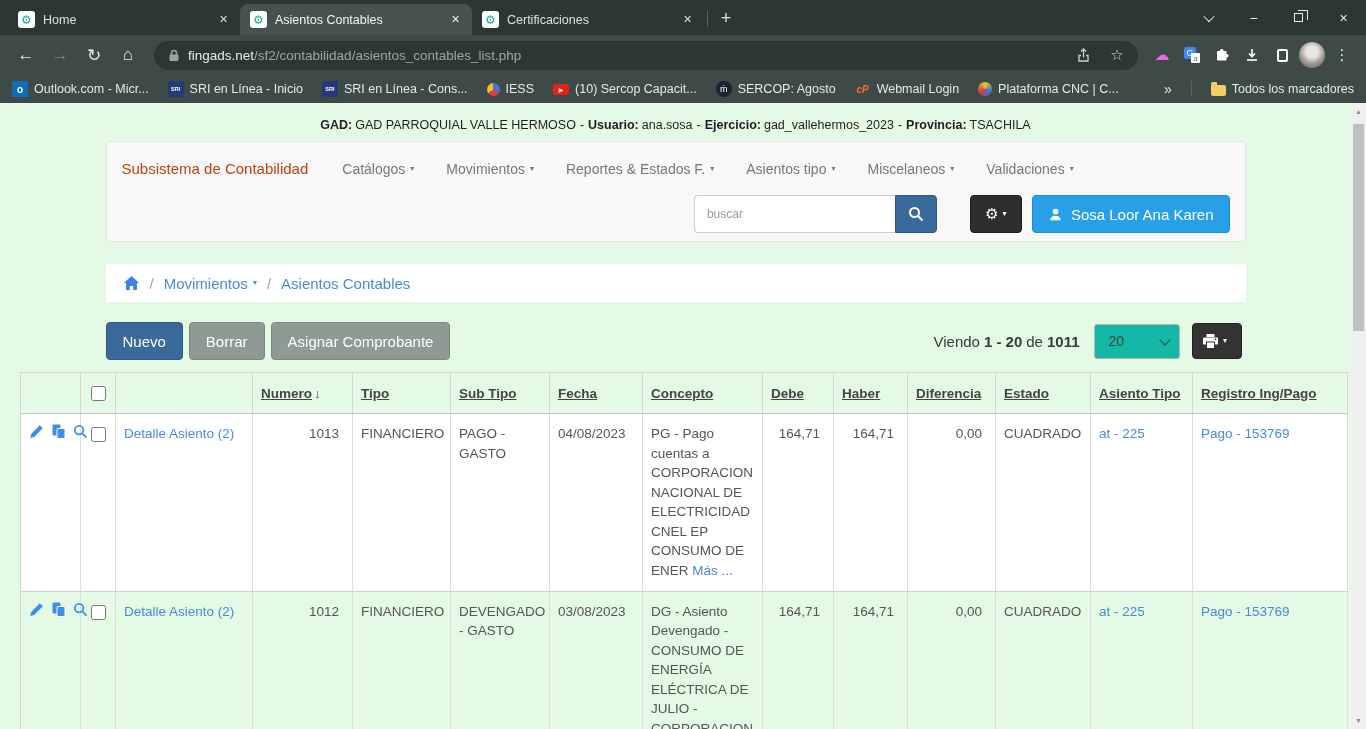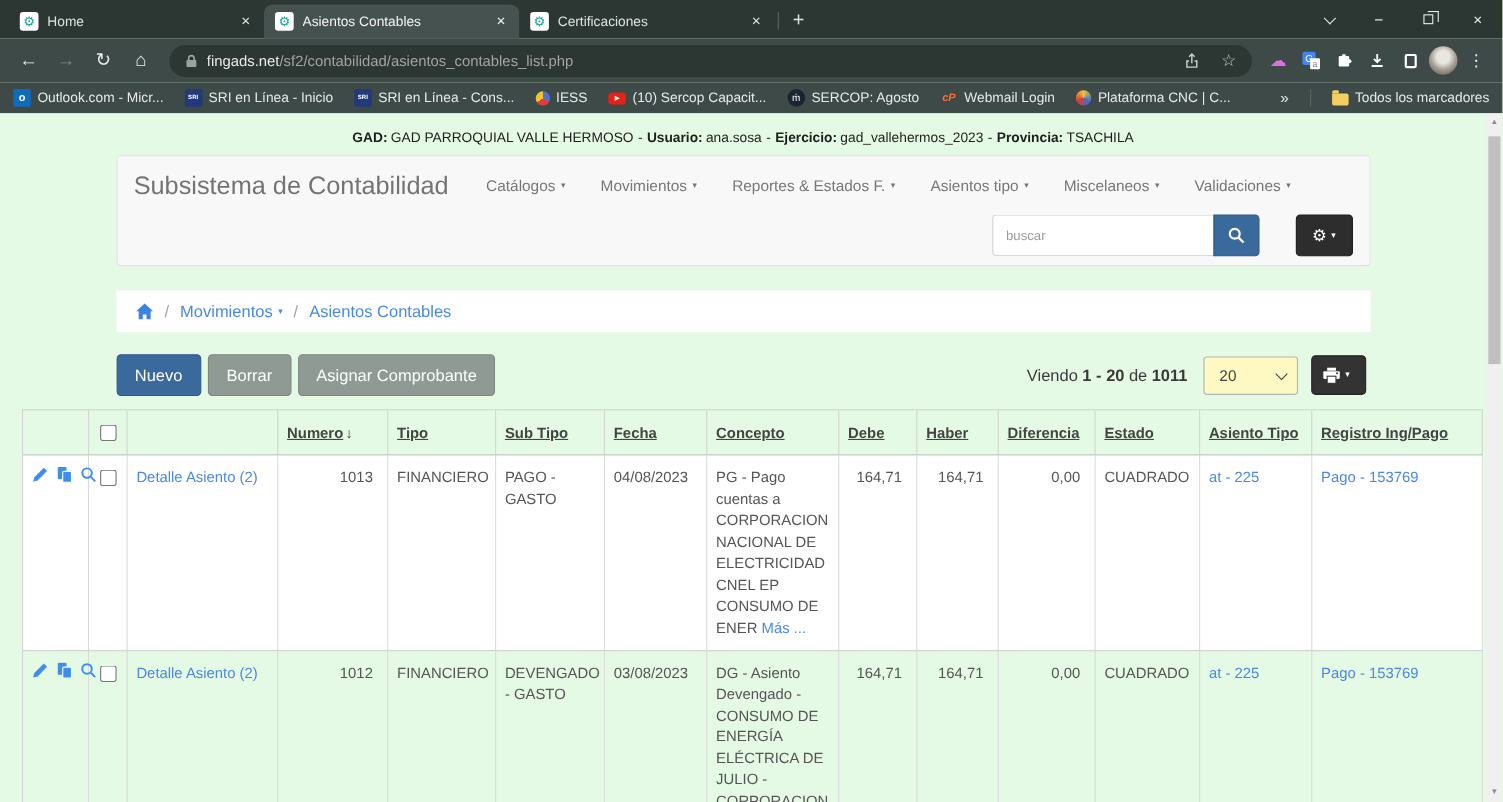--- a/index.html
+++ b/index.html
@@ -59,21 +59,21 @@
 
   
   .page{ position:absolute; top:103px; left:0; width:1351px; height:626px; background:#e4fae4; overflow:hidden; }
   .infobar{ text-align:center; font-size:12.5px; color:#1e1e1e; padding-top:15px; }
   .infobar b{ margin-right:3px; }
   .infobar .sep{ margin:0 4px; }
 
   .container{ width:1140px; margin:9px auto 0; }
   .navbar{ background:#f8f8f8; border:1px solid #e4e4e4; border-radius:4px; padding-bottom:8px; }
   .nav-row1{ display:flex; align-items:center; height:53px; padding:0 15px; gap:32px; }
-  .brand{ font-size:23px; color:#737373; white-space:nowrap; margin-right:2px; }
+  .brand{ font-size:15px; color:#c2410c; white-space:nowrap; margin-right:2px; }
   .menu-item{ font-size:14px; color:#777; display:flex; align-items:center; gap:5px; white-space:nowrap; }
   .caret{ font-size:8px; line-height:1; }
   .nav-row2{ display:flex; justify-content:flex-end; align-items:center; padding:0 15px; }
   .search-group{ display:flex; }
   .search-input{ width:201px; height:38px; border:1px solid #ccc; border-right:none; border-radius:4px 0 0 4px; font-size:12px; padding:0 12px; color:#3b82f6; font-family:inherit; }
   .search-input::placeholder{ color:#9a9a9a; }
   .search-btn{ width:42px; height:38px; background:#3a6a9c; border:1px solid #30597f; border-radius:0 4px 4px 0; display:flex; align-items:center; justify-content:center; }
   .gear-btn{ width:52px; height:38px; margin-left:33px; background:#2d2d2d; border:1px solid #1f1f1f; border-radius:4px; color:#fff; display:flex; align-items:center; justify-content:center; gap:4px; font-size:15px; }
   .user-btn{ height:38px; margin-left:10px; background:#28a0e8; border:1px solid #1b8fd6; border-radius:4px; color:#fff; font-size:15px; padding:0 15px; display:flex; align-items:center; gap:8px; font-family:inherit; }
 
@@ -82,21 +82,21 @@
   .crumb-sep{ color:#9aa5b1; }
 
   .actions-row{ margin-top:20px; display:flex; align-items:center; }
   .btn{ height:38px; border-radius:4px; font-size:15px; padding:0 16px; color:#fff; font-family:inherit; }
   .btn-blue{ background:#3a6a9c; border:1px solid #2f5a87; margin-right:6px; }
   .btn-gray{ background:#8f9a95; border:1px solid #7d8883; margin-right:6px; }
   .paging{ margin-left:auto; display:flex; align-items:center; font-size:15px; color:#3a3a3a; }
   .paging span{ margin-right:4px; }
   .paging b{ margin-right:4px; }
   .select-wrap{ position:relative; width:86px; height:35px; margin-left:10px; }
-  .select-wrap select{ width:100%; height:100%; border:1px solid #b5b5b5; border-radius:3px; background:#fef9c3; font-size:14px; color:#444; padding-left:14px; appearance:none; -webkit-appearance:none; -moz-appearance:none; font-family:inherit; }
+  .select-wrap select{ width:100%; height:100%; border:1px solid #b5b5b5; border-radius:3px; background:#14b8a6; font-size:14px; color:#444; padding-left:14px; appearance:none; -webkit-appearance:none; -moz-appearance:none; font-family:inherit; }
   .select-wrap::after{ content:""; position:absolute; right:11px; top:12px; width:7px; height:7px; border-left:1.8px solid #444; border-bottom:1.8px solid #444; transform:rotate(-45deg); pointer-events:none; }
   .print-btn{ width:50px; height:36px; margin-left:8px; background:#333; border:1px solid #222; border-radius:4px; display:flex; align-items:center; justify-content:center; gap:4px; color:#fff; }
 
   table.grid{ margin:12px 0 0 20px; width:1327px; border-collapse:collapse; table-layout:fixed; font-size:13.5px; color:#555; border:1px solid #d5d5d5; }
   .grid th{ height:41px; font-weight:bold; color:#444; text-align:left; padding:6px 8px; border-right:1px solid #d2d8d2; border-bottom:1px solid #c2c8c2; white-space:nowrap; }
   .grid th .hlabel{ text-decoration:underline; }
   .grid th.num{ }
   .grid td{ padding:10px 8px; border-right:1px solid #dcdcdc; border-bottom:1px solid #d0d0d0; vertical-align:top; line-height:1.45; }
   .row-0{ background:#fff; height:176px; }
   .row-1{ background:#e4fae4; }
@@ -292,20 +292,27 @@
             <svg data-interactable="false" width="16" height="16" viewBox="0 0 16 16" fill="none" stroke="#fff" stroke-width="2">
                 <circle cx="6.5" cy="6.5" r="4.5"></circle>
                 <path d="m10 10 4.5 4.5"></path>
               </svg>
           </span>
         </div>
         <span class="gear-btn" data-interactable="true">
             <span data-interactable="false">⚙</span>
             <span class="caret" data-interactable="false">▾</span>
           </span>
+        <button class="user-btn" data-interactable="true">
+          <svg data-interactable="false" width="15" height="15" viewBox="0 0 16 16" fill="#fff">
+              <circle cx="8" cy="4.8" r="3"></circle>
+              <path d="M2.4 14a5.6 4.8 0 0 1 11.2 0z"></path>
+            </svg>
+          <span data-interactable="false">Sosa Loor Ana Karen</span>
+        </button>
       </div>
     </div>
 
     <div class="breadcrumb" data-interactable="false">
       <svg data-interactable="true" width="17" height="16" viewBox="0 0 16 15" fill="#3c82e0">
           <path d="M8 .8 15.2 7.4 H13.1 V14.2 H9.6 V10.3 H6.4 V14.2 H2.9 V7.4 H.8 Z"></path>
         </svg>
       <span class="crumb-sep" data-interactable="false">/</span>
       <span class="crumb" data-interactable="true">
           <span data-interactable="false">Movimientos</span>

